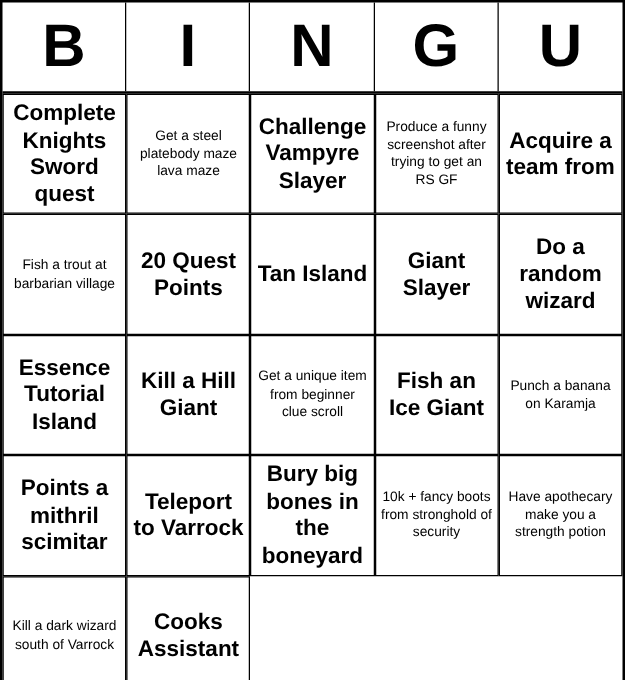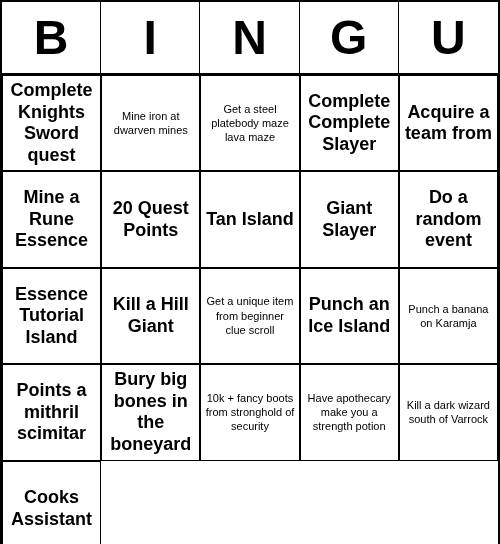--- a/index.html
+++ b/index.html
@@ -62,34 +62,35 @@
 <div class="bingo-card">
   <div class="bingo-header">
   <div class="bingo-letter">B</div>
       <div class="bingo-letter">I</div>
       <div class="bingo-letter">N</div>
       <div class="bingo-letter">G</div>
       <div class="bingo-letter">U</div>
     </div>
   <div class="bingo-grid">
   <div class="bingo-cell large-text">Complete Knights Sword quest</div>
-      <div class="bingo-cell small-text">Mine iron at dwarven mines</div>
       <div class="bingo-cell small-text">Get a steel platebody maze lava maze</div>
-      <div class="bingo-cell large-text">Complete Complete Slayer</div>
+      <div class="bingo-cell large-text">Challenge Vampyre Slayer</div>
+      <div class="bingo-cell small-text">Produce a funny screenshot after trying to get an RS GF</div>
       <div class="bingo-cell large-text">Acquire a team from</div>
-      <div class="bingo-cell large-text">Mine a Rune Essence</div>
+      <div class="bingo-cell small-text">Fish a trout at barbarian village</div>
       <div class="bingo-cell large-text">20 Quest Points</div>
       <div class="bingo-cell large-text">Tan Island</div>
       <div class="bingo-cell large-text">Giant Slayer</div>
-      <div class="bingo-cell large-text">Do a random event</div>
+      <div class="bingo-cell large-text">Do a random wizard</div>
       <div class="bingo-cell large-text">Essence Tutorial Island</div>
       <div class="bingo-cell large-text">Kill a Hill Giant</div>
       <div class="bingo-cell small-text">Get a unique item from beginner clue scroll</div>
-      <div class="bingo-cell large-text">Punch an Ice Island</div>
+      <div class="bingo-cell large-text">Fish an Ice Giant</div>
       <div class="bingo-cell small-text">Punch a banana on Karamja</div>
       <div class="bingo-cell large-text">Points a mithril scimitar</div>
+      <div class="bingo-cell large-text">Teleport to Varrock</div>
       <div class="bingo-cell large-text">Bury big bones in the boneyard</div>
       <div class="bingo-cell small-text">10k + fancy boots from stronghold of security</div>
       <div class="bingo-cell small-text">Have apothecary make you a strength potion</div>
       <div class="bingo-cell small-text">Kill a dark wizard south of Varrock</div>
       <div class="bingo-cell large-text">Cooks Assistant</div>
     </div>
 </div>
 
 </body></html>

